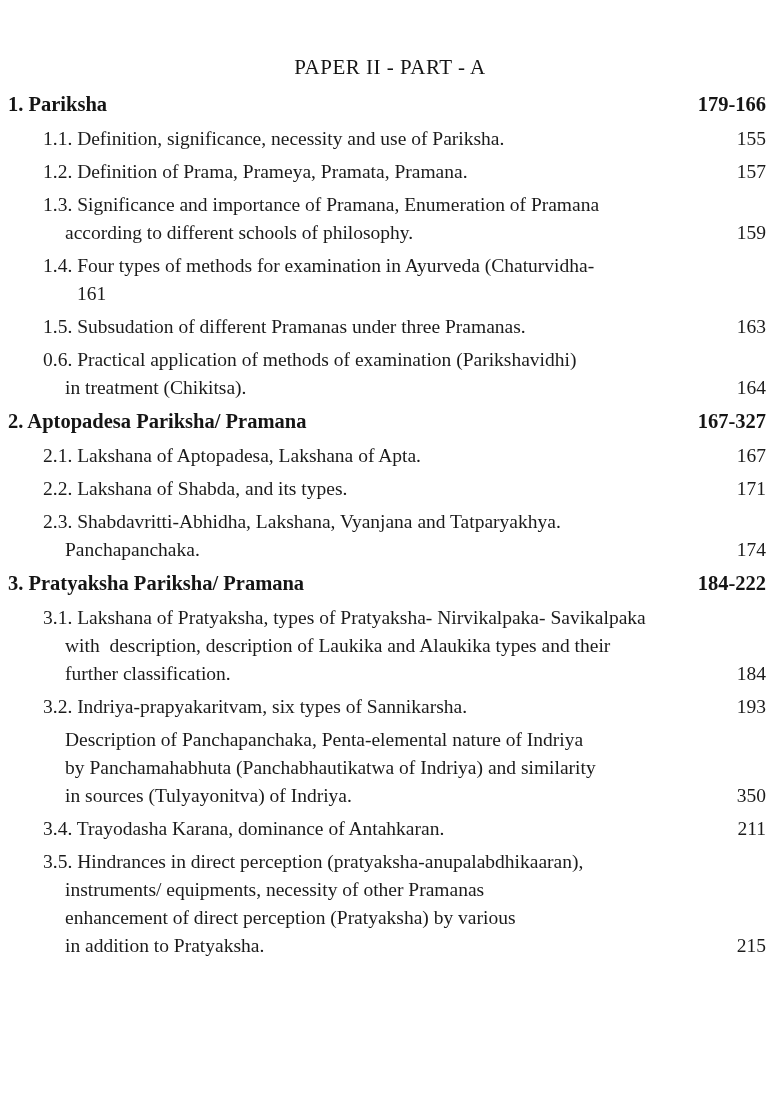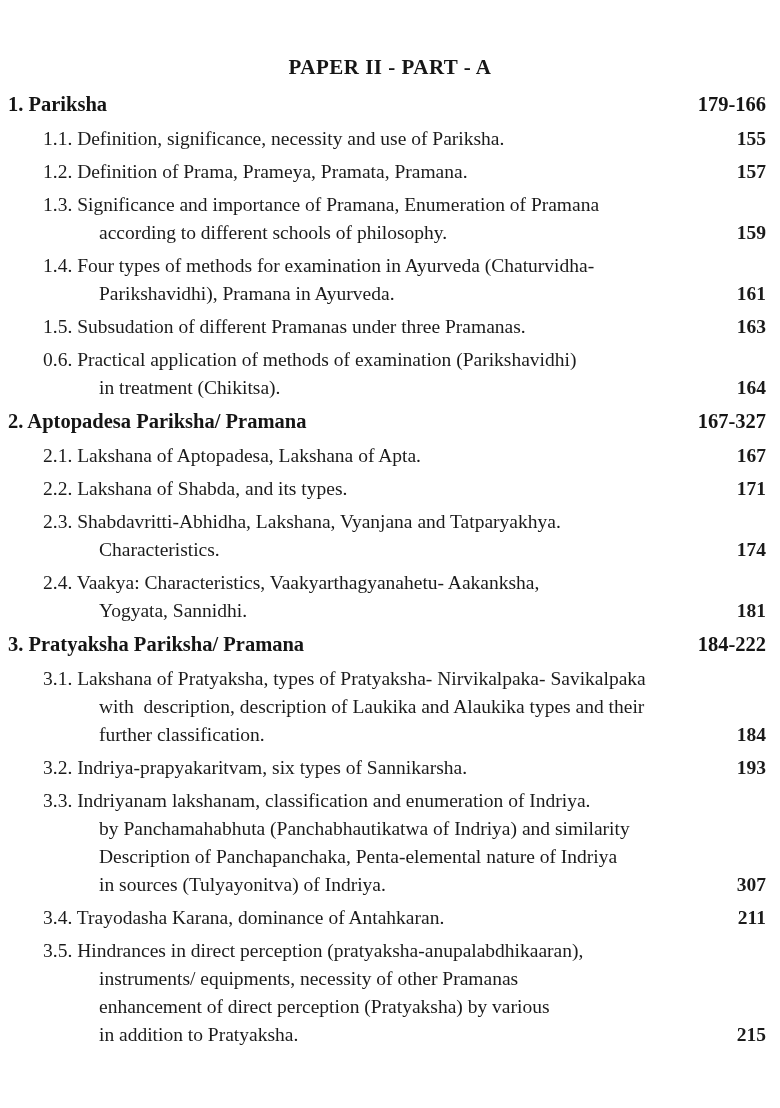--- a/index.html
+++ b/index.html
@@ -13,21 +13,21 @@
     height: 1108px;
     background: #ffffff;
     color: #1b1b1b;
     font-family: "Liberation Serif", "DejaVu Serif", serif;
     overflow: hidden;
     box-sizing: border-box;
     padding-top: 50px;
   }
   .title {
     text-align: center;
-    font-weight: bold;
+    font-weight: normal;
     font-size: 21px;
     line-height: 34px;
     letter-spacing: 0.5px;
     margin-bottom: 6px;
     color: #161616;
   }
   .row {
     display: flex;
     justify-content: space-between;
     align-items: flex-start;
@@ -51,27 +51,26 @@
     line-height: 28px;
   }
   .item-line .t {
     white-space: pre-wrap;
   }
   .item-line.first {
     padding-left: 43px;
     gap: 36px;
   }
   .item-line.cont {
-    padding-left: 99px;
+    padding-left: 65px;
   }
   .pg {
     font-size: 19.5px;
     flex: 0 0 auto;
     padding-left: 12px;
-    font-weight: bold;
   }
   .h-page {
     flex: 0 0 auto;
     padding-left: 12px;
   }
 </style>
 </head>
 <body>
 
 <div class="page">
@@ -100,21 +99,20 @@
         <div class="row item-line cont">
           <span class="t">according to different schools of philosophy.</span>
           <span class="pg">159</span>
         </div>
       </div>
       <div class="item">
         <div class="row item-line first">
           <span class="t">1.4. Four types of methods for examination in Ayurveda (Chaturvidha-</span>
         </div>
         <div class="row item-line cont">
-          <span class="t">Parikshavidhi), Pramana in Ayurveda.</span>
           <span class="pg">161</span>
         </div>
       </div>
       <div class="item">
         <div class="row item-line first">
           <span class="t">1.5. Subsudation of different Pramanas under three Pramanas.</span>
           <span class="pg">163</span>
         </div>
       </div>
       <div class="item">
@@ -140,31 +138,22 @@
         <div class="row item-line first">
           <span class="t">2.2. Lakshana of Shabda, and its types.</span>
           <span class="pg">171</span>
         </div>
       </div>
       <div class="item">
         <div class="row item-line first">
           <span class="t">2.3. Shabdavritti-Abhidha, Lakshana, Vyanjana and Tatparyakhya.</span>
         </div>
         <div class="row item-line cont">
-          <span class="t">Characteristics.</span>
+          <span class="t">Panchapanchaka.</span>
           <span class="pg">174</span>
-        </div>
-      </div>
-      <div class="item">
-        <div class="row item-line first">
-          <span class="t">2.4. Vaakya: Characteristics, Vaakyarthagyanahetu- Aakanksha,</span>
-        </div>
-        <div class="row item-line cont">
-          <span class="t">Yogyata, Sannidhi.</span>
-          <span class="pg">181</span>
         </div>
       </div>
       <div class="row heading-row">
         <span class="h-text">3. Pratyaksha Pariksha/ Pramana</span>
         <span class="h-page">184-222</span>
       </div>
       <div class="item">
         <div class="row item-line first">
           <span class="t">3.1. Lakshana of Pratyaksha, types of Pratyaksha- Nirvikalpaka- Savikalpaka</span>
         </div>
@@ -176,32 +165,29 @@
           <span class="pg">184</span>
         </div>
       </div>
       <div class="item">
         <div class="row item-line first">
           <span class="t">3.2. Indriya-prapyakaritvam, six types of Sannikarsha.</span>
           <span class="pg">193</span>
         </div>
       </div>
       <div class="item">
-        <div class="row item-line first">
-          <span class="t">3.3. Indriyanam lakshanam, classification and enumeration of Indriya.</span>
+        <div class="row item-line cont">
+          <span class="t">Description of Panchapanchaka, Penta-elemental nature of Indriya</span>
         </div>
         <div class="row item-line cont">
           <span class="t">by Panchamahabhuta (Panchabhautikatwa of Indriya) and similarity</span>
         </div>
         <div class="row item-line cont">
-          <span class="t">Description of Panchapanchaka, Penta-elemental nature of Indriya</span>
-        </div>
-        <div class="row item-line cont">
           <span class="t">in sources (Tulyayonitva) of Indriya.</span>
-          <span class="pg">307</span>
+          <span class="pg">350</span>
         </div>
       </div>
       <div class="item">
         <div class="row item-line first">
           <span class="t">3.4. Trayodasha Karana, dominance of Antahkaran.</span>
           <span class="pg">211</span>
         </div>
       </div>
       <div class="item">
         <div class="row item-line first">

